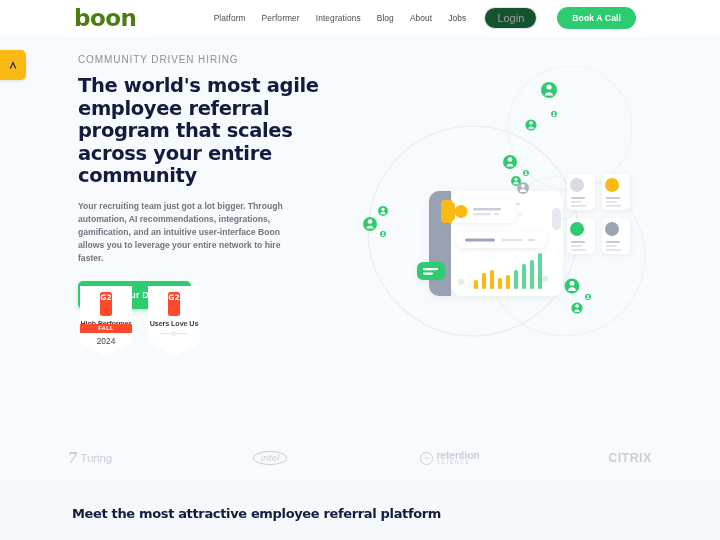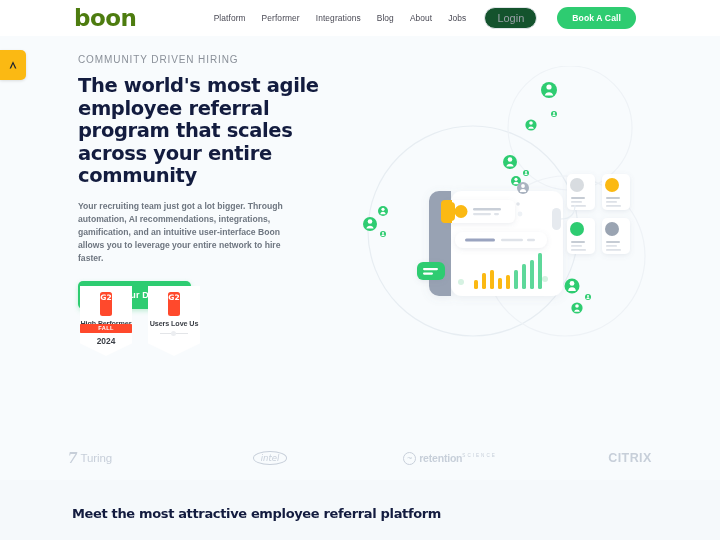--- a/index.html
+++ b/index.html
@@ -112,21 +112,21 @@
     letter-spacing: -0.1px;
   }
   .ribbon {
     position: absolute; top: 38px; left: -3px; width: 58px; height: 9px;
     background: #FF492C; border-radius: 4.5px;
     color: #fff; font-size: 5.6px; font-weight: 700;
     line-height: 9px; text-align: center; letter-spacing: 0.4px;
   }
   .badge .b-year {
     position: absolute; top: 50px; left: 0; width: 100%;
-    font-size: 8.4px; font-weight: 700; color: #3b3f46; text-align: center;
+    font-size: 8.4px; font-weight: 400; color: #3b3f46; text-align: center;
   }
   .badge .divider {
     position: absolute; top: 47px; left: 12px; width: 28px; height: 1px;
     background: #e3e5e8;
   }
   .badge .dot-c {
     position: absolute; top: 45px; left: 23px;
     width: 5px; height: 5px; border-radius: 50%; background: #eceef1;
   }
 
@@ -154,21 +154,21 @@
     padding: 1px 7px; font-size: 8.5px; font-style: italic;
     font-family: "DejaVu Sans", sans-serif;
   }
   .lg-retention { display: flex; align-items: center; gap: 3px; }
   .lg-retention .circ {
     width: 13px; height: 13px; border-radius: 50%;
     border: 1.3px solid #c5cdd8;
     display: flex; align-items: center; justify-content: center;
     font-size: 9px; line-height: 1;
   }
-  .lg-retention .txt { display: flex; line-height: 1; }
+  .lg-retention .txt { display: flex; flex-direction: column; line-height: 1; }
   .lg-retention .t1 { font-size: 10.5px; font-weight: 700; letter-spacing: -0.2px; }
   .lg-retention .t2 { font-size: 4.6px; letter-spacing: 2px; margin-top: 1px; }
   .lg-citrix { font-size: 12.5px; font-weight: 700; letter-spacing: 0.4px; }
 
   
   .section-next {
     position: absolute; left: 0; top: 480px; width: 720px; height: 60px;
     background: #f5f9fb; overflow: hidden;
   }
   .section-next h2 {

